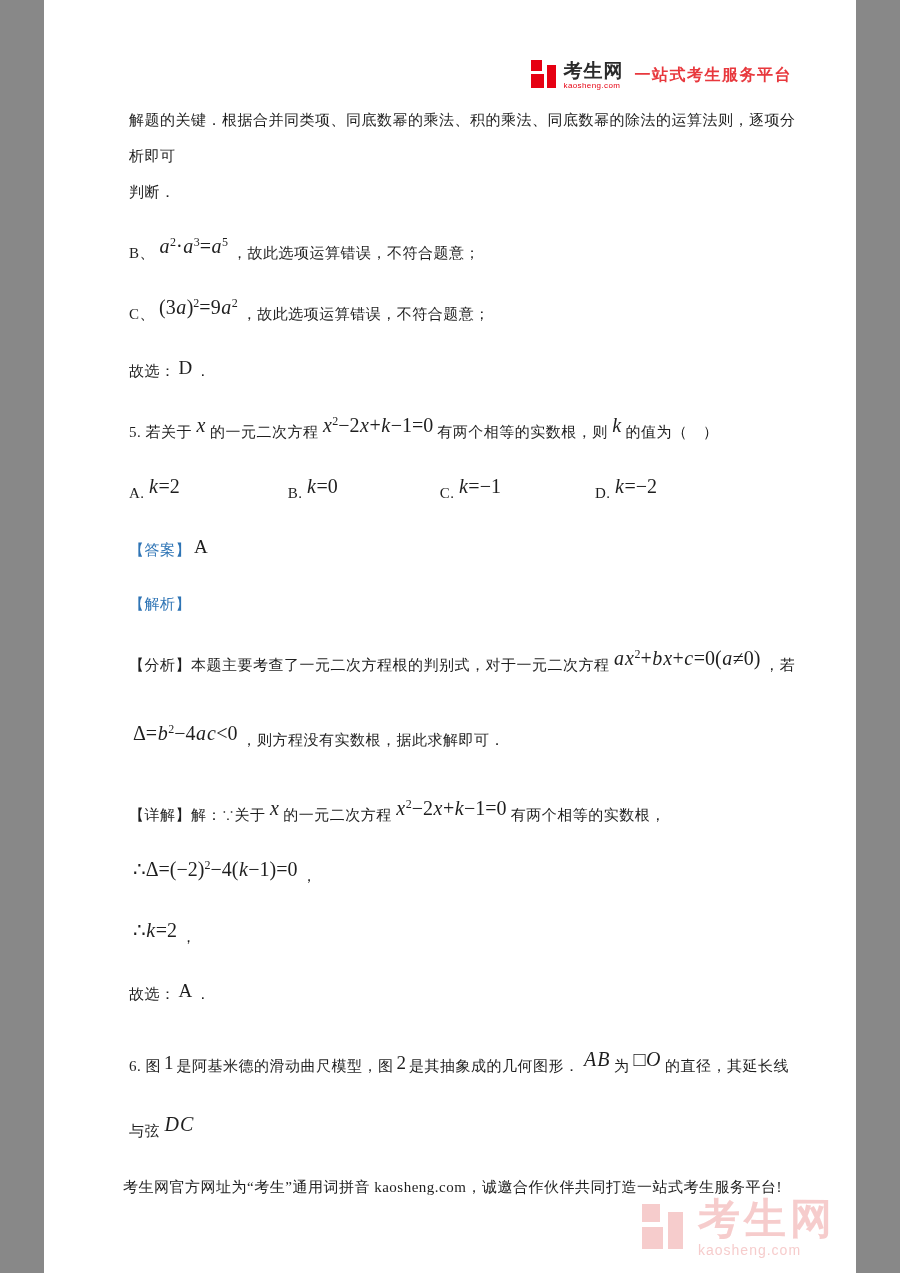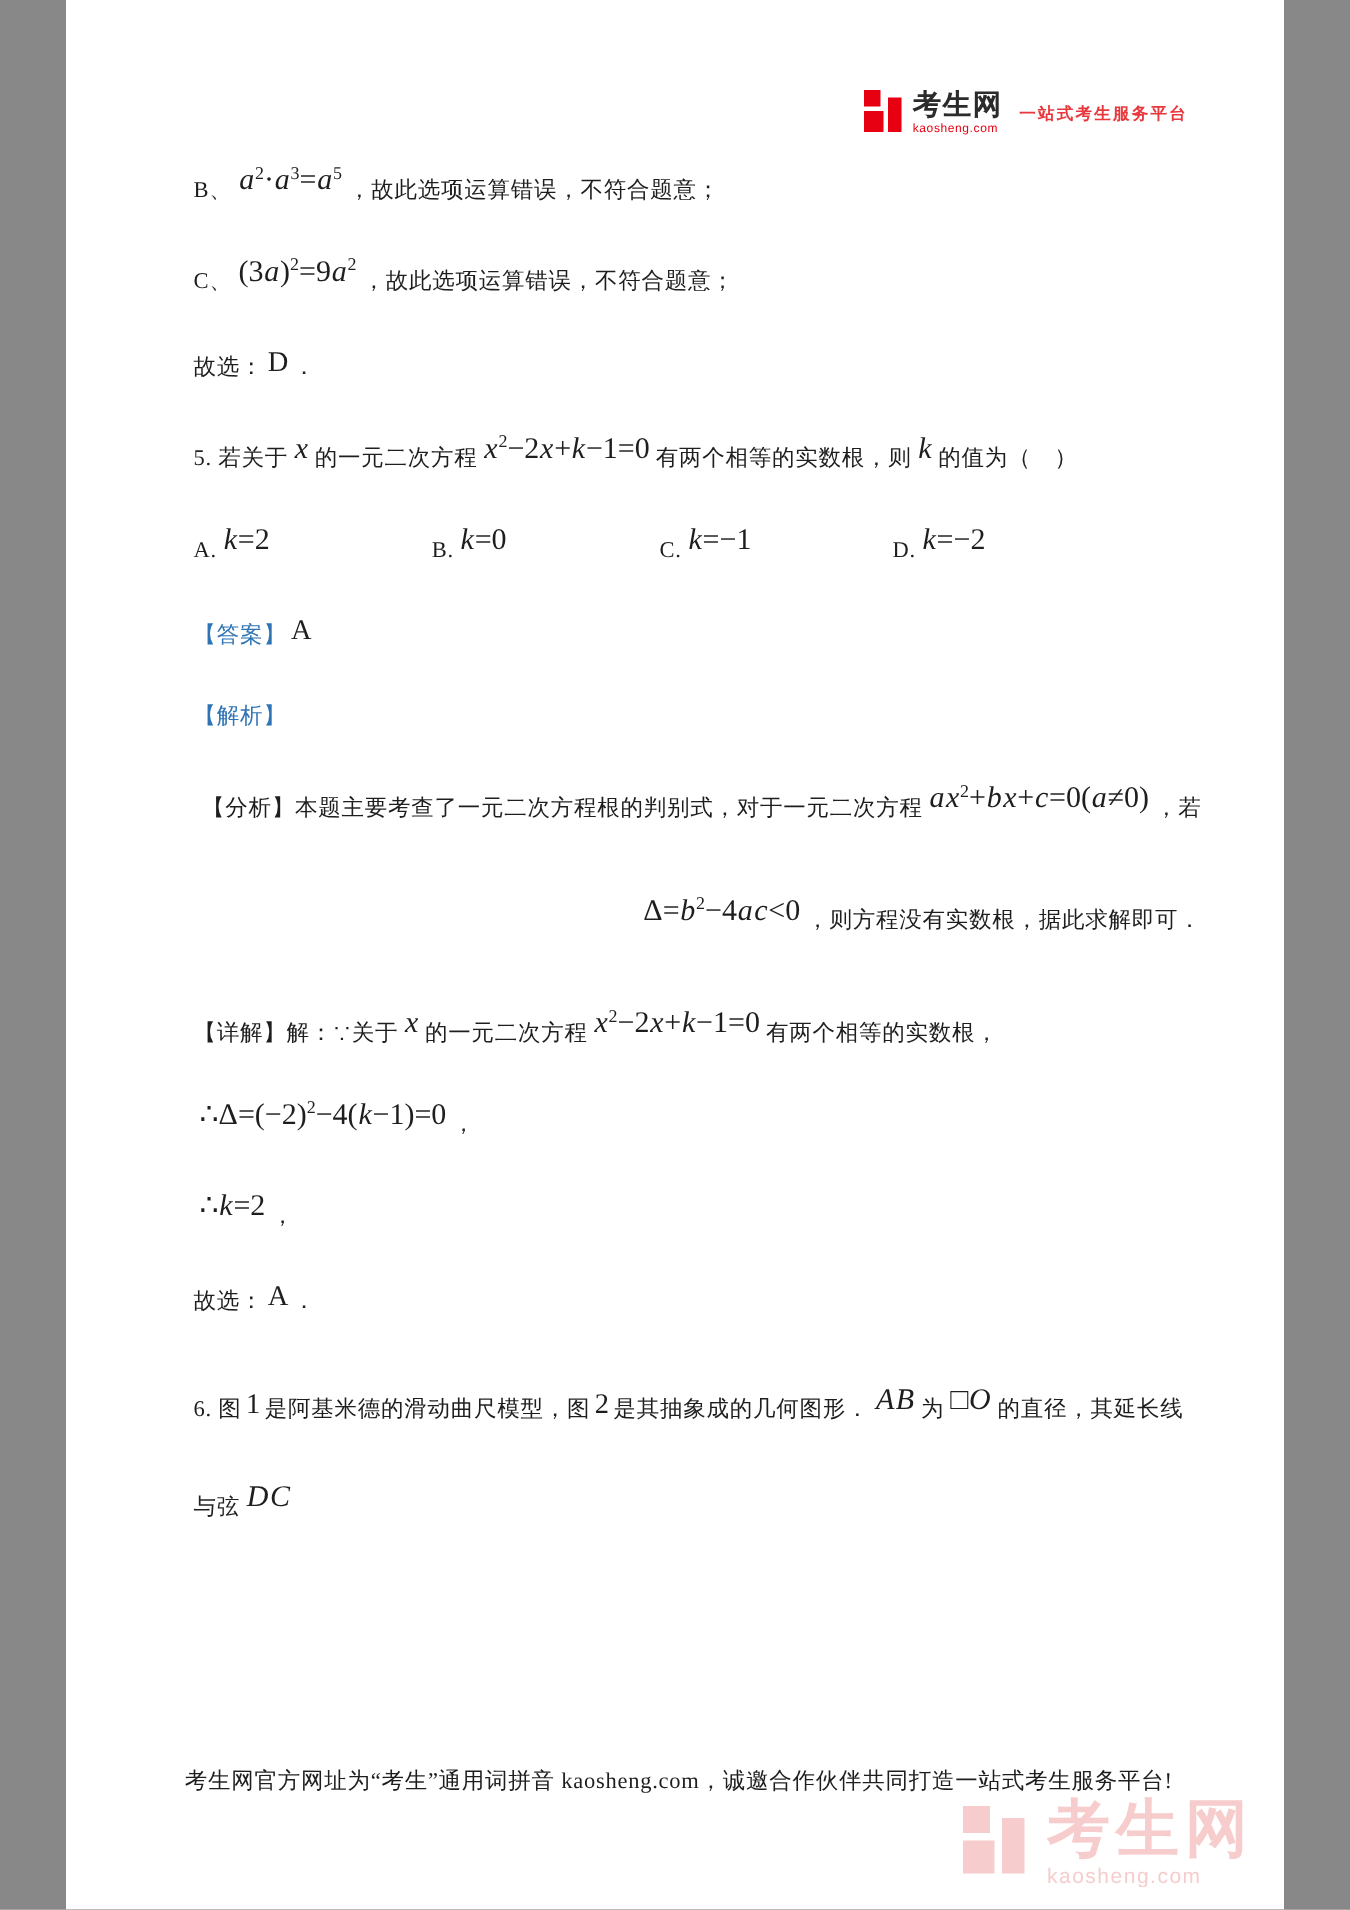--- a/index.html
+++ b/index.html
@@ -19,28 +19,28 @@
     display:flex;align-items:center;gap:7px;
   }
   .logo-mark{position:relative;width:26px;height:30px;flex:0 0 auto;}
   .logo-mark i{position:absolute;display:block;background:var(--brand-red,#e60012);}
   .logo-mark .b1{left:0;top:0;width:11px;height:11px;}
   .logo-mark .b2{left:0;top:14px;width:13px;height:14px;}
   .logo-mark .b3{left:16px;top:5px;width:9px;height:23px;}
   .logo-text{display:flex;flex-direction:column;line-height:1;}
   .brand{font-size:19px;font-weight:700;color:#2b2b2b;letter-spacing:1px;font-family:"Liberation Sans","DejaVu Sans",sans-serif;}
   .brand-sub{font-size:8px;color:var(--brand-red,#e60012);margin-top:2px;letter-spacing:.4px;font-family:"Liberation Sans","DejaVu Sans",sans-serif;}
-  .slogan{font-size:11px;font-weight:700;color:var(--slogan-red,#e8383d);letter-spacing:1.5px;margin-left:4px;font-family:Liberation Mono, monospace;}
+  .slogan{font-size:16px;font-weight:700;color:var(--slogan-red,#e8383d);letter-spacing:1.5px;margin-left:4px;font-family:Liberation Mono, monospace;}
   
   .doc{
     position:absolute;left:85px;right:55px;top:102px;
     font-size:15px;
   }
   .para{margin:0 0 18px;line-height:36px;}
-  .para.gl{margin-bottom:32px;text-align:right;}
+  .para.gl{margin-bottom:32px;}
   .para.nowrap{white-space:nowrap;}
   .para.q6{line-height:58px;}
   .t{letter-spacing:.5px;}
   .bl{color:var(--label-blue,#2e74b5);letter-spacing:.5px;}
   .m{
     font-family:"Liberation Serif","DejaVu Serif",serif;
     font-size:20px;vertical-align:5px;padding:0 4px;white-space:nowrap;
   }
   .m i{font-style:italic;padding:0 .5px;}
   .m sup{font-size:12px;line-height:0;vertical-align:7px;}
@@ -79,20 +79,21 @@
         <i class="b3"></i>
     </div>
     <div class="logo-text">
       <span class="brand">考生网</span>
       <span class="brand-sub">kaosheng.com</span>
     </div>
     <span class="slogan">一站式考生服务平台</span>
   </div>
 
   <div class="doc">
+      <p class="para"><span class="t">解题的关键．根据合并同类项、同底数幂的乘法、积的乘法、同底数幂的除法的运算法则，逐项分析即可</span><br><span class="t">判断．</span></p>
       <p class="para"><span class="t">B、</span><span class="m"><i>a</i><sup>2</sup>·<i>a</i><sup>3</sup>=<i>a</i><sup>5</sup></span><span class="t">，故此选项运算错误，不符合题意；</span></p>
       <p class="para"><span class="t">C、</span><span class="m">(3<i>a</i>)<sup>2</sup>=9<i>a</i><sup>2</sup></span><span class="t">，故此选项运算错误，不符合题意；</span></p>
       <p class="para"><span class="t">故选：</span><span class="r">D</span><span class="t">．</span></p>
       <p class="para"><span class="t">5. 若关于</span><span class="m"><i>x</i></span><span class="t">的一元二次方程</span><span class="m"><i>x</i><sup>2</sup>−2<i>x</i>+<i>k</i>−1=0</span><span class="t">有两个相等的实数根，则</span><span class="m"><i>k</i></span><span class="t">的值为（　）</span></p>
       <p class="para"><span class="t">A.</span><span class="m"><i>k</i>=2</span><span class="sp" style="width: 104px;"></span><span class="t">B.</span><span class="m"><i>k</i>=0</span><span class="sp" style="width: 98px;"></span><span class="t">C.</span><span class="m"><i>k</i>=−1</span><span class="sp" style="width: 90px;"></span><span class="t">D.</span><span class="m"><i>k</i>=−2</span></p>
       <p class="para"><span class="bl">【答案】</span><span class="r">A</span></p>
       <p class="para"><span class="bl">【解析】</span></p>
       <p class="para gl"><span class="t">【分析】本题主要考查了一元二次方程根的判别式，对于一元二次方程</span><span class="m"><i>a</i><i>x</i><sup>2</sup>+<i>b</i><i>x</i>+<i>c</i>=0(<i>a</i>≠0)</span><span class="t">，若</span></p>
       <p class="para gl"><span class="m">Δ=<i>b</i><sup>2</sup>−4<i>a</i><i>c</i>&lt;0</span><span class="t">，则方程没有实数根，据此求解即可．</span></p>
       <p class="para"><span class="t">【详解】解：∵关于</span><span class="m"><i>x</i></span><span class="t">的一元二次方程</span><span class="m"><i>x</i><sup>2</sup>−2<i>x</i>+<i>k</i>−1=0</span><span class="t">有两个相等的实数根，</span></p>

